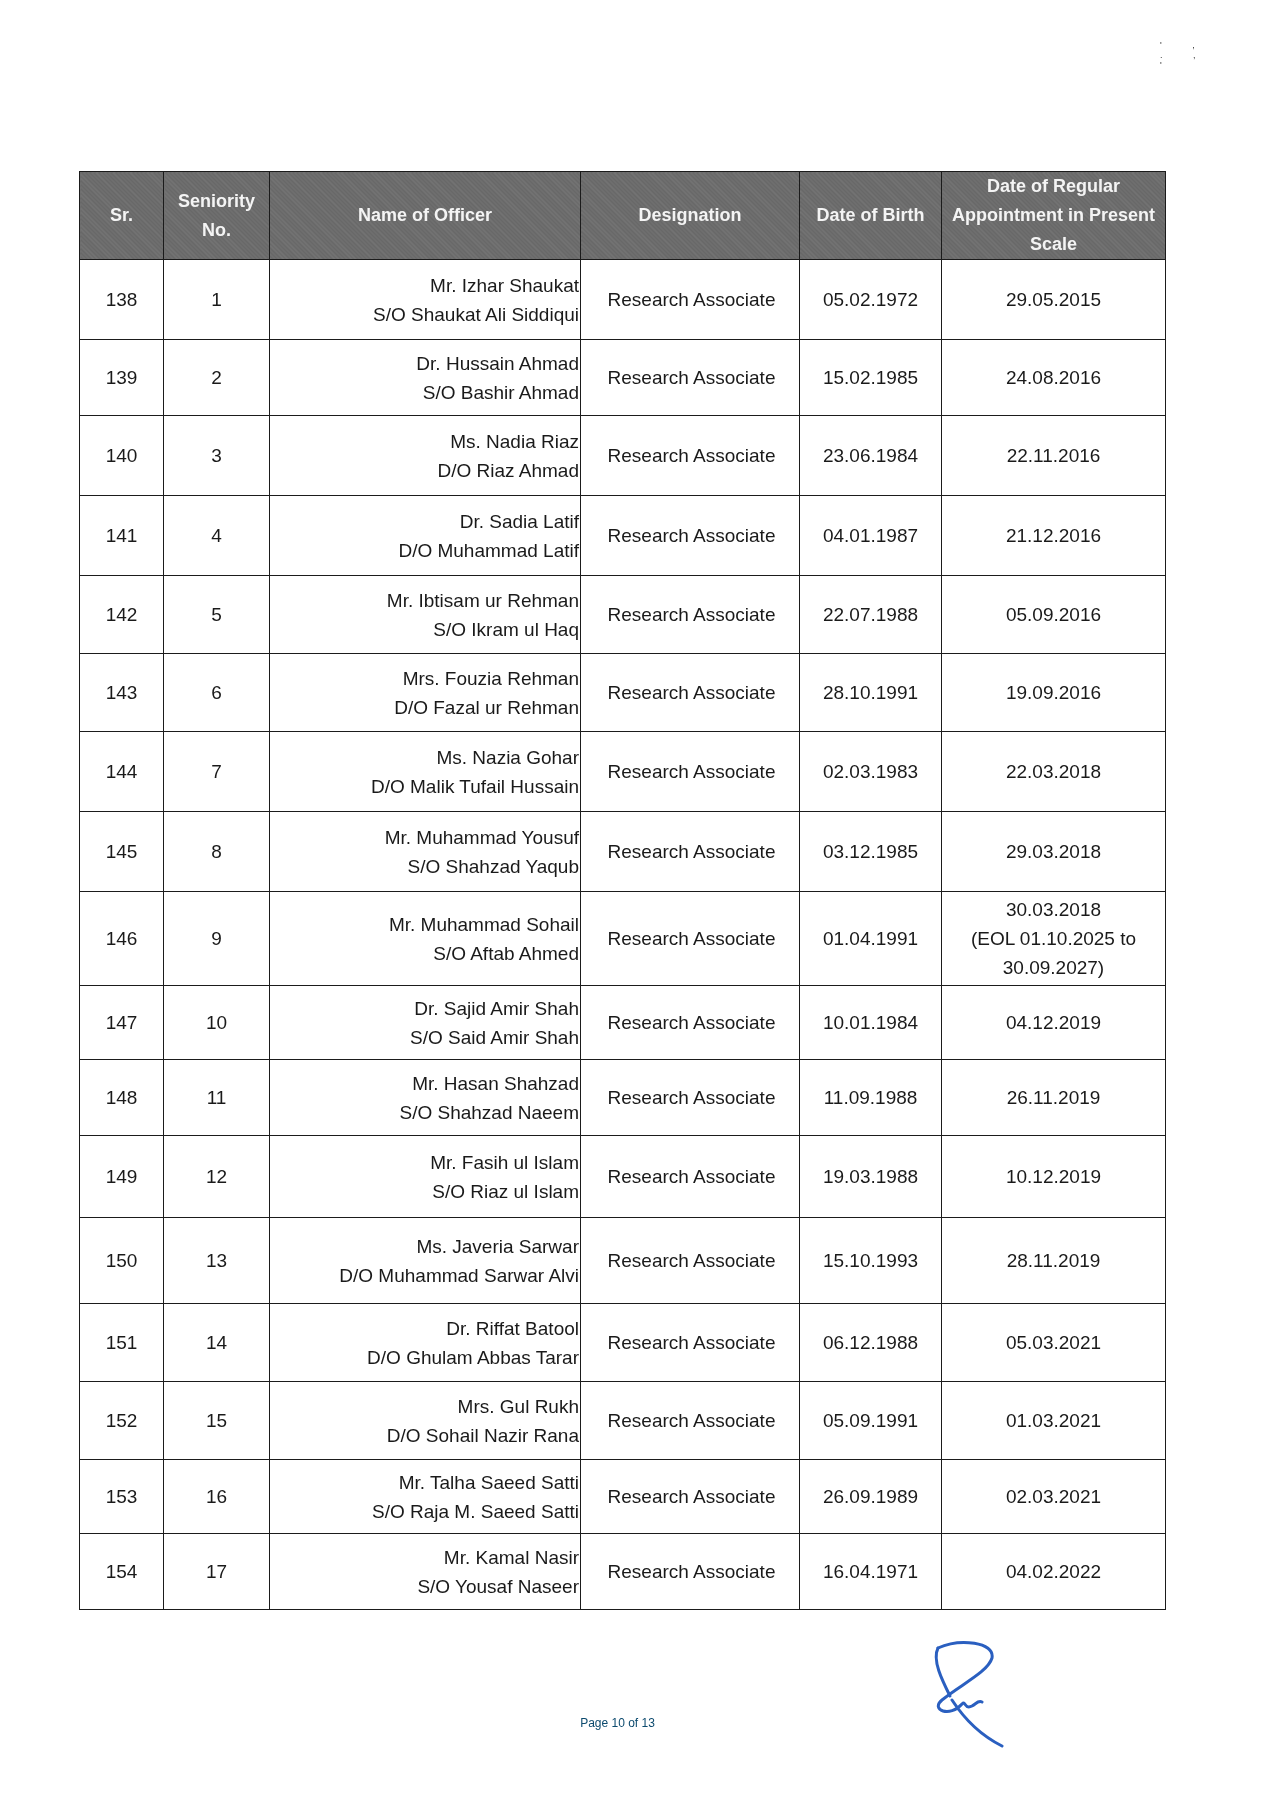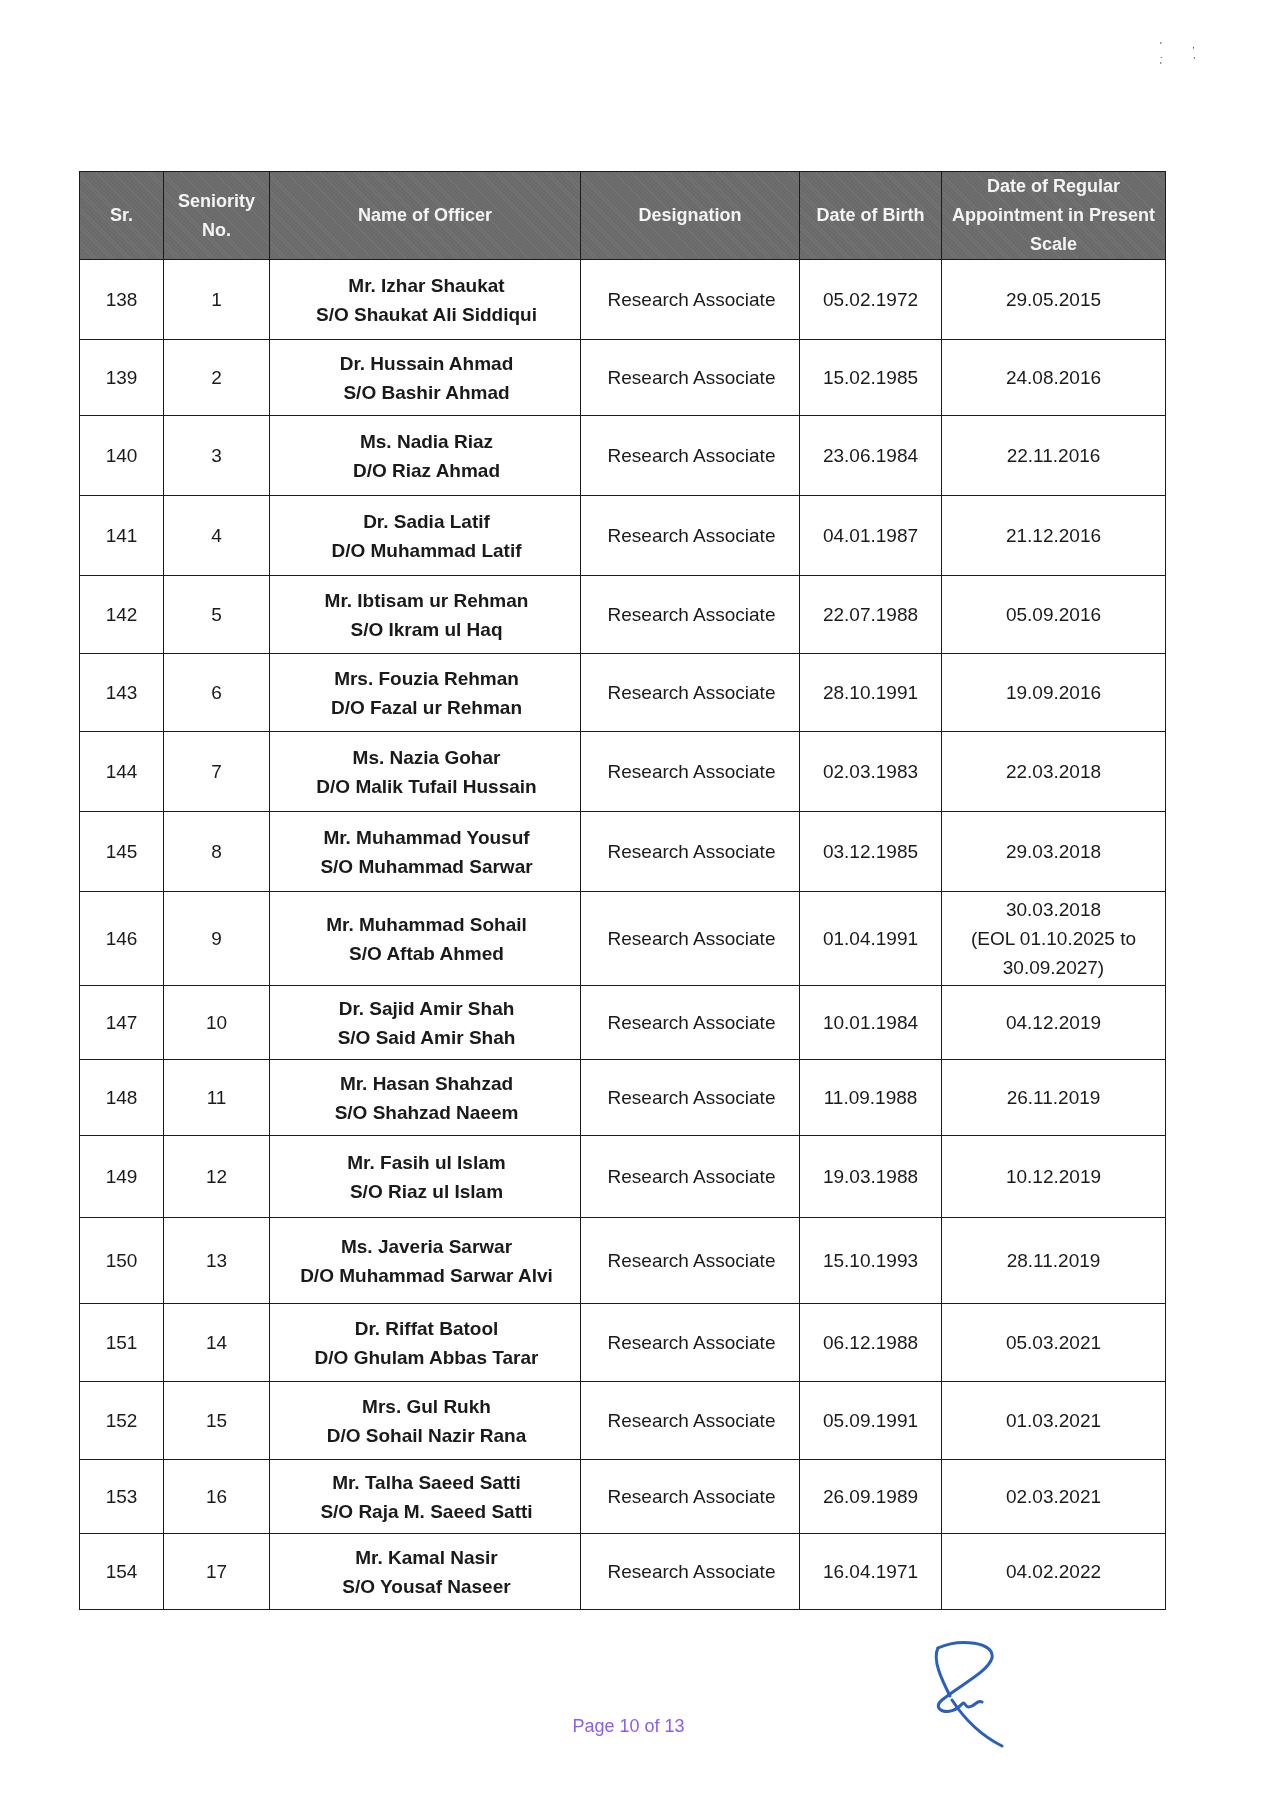--- a/index.html
+++ b/index.html
@@ -66,32 +66,32 @@
       text-align: left;
       vertical-align: middle;
       white-space: nowrap;
     }
     .data-row td {
       background: #ffffff;
       vertical-align: middle;
       line-height: 29px;
     }
     .c-num { text-align: center; }
-    .c-name { text-align: center; padding-left: 4px; font-weight: bold; }
+    .c-name { text-align: right; padding-left: 4px; }
     .c-desig { text-align: center; padding-left: 4px; }
     .c-date { text-align: center; }
     .name-line { display: block; }
     .page-footer {
       position: absolute;
-      left: 11px;
+      left: 0;
       width: 1235px;
       top: 1716px;
       text-align: center;
-      font-size: 18px;
-      color: #8b5cf6;
+      font-size: 12px;
+      color: #0c4a6e;
     }
     .signature {
       position: absolute;
       left: 920px;
       top: 1640px;
       width: 110px;
       height: 110px;
     }
   </style>
 </head>
@@ -209,21 +209,21 @@
           <td class="c-date">02.03.1983</td>
           <td class="c-date">
             <span class="name-line">22.03.2018</span>
           </td>
         </tr>
         <tr class="data-row" style="height: 80px;">
           <td class="c-num">145</td>
           <td class="c-num">8</td>
           <td class="c-name">
             <span class="name-line">Mr. Muhammad Yousuf</span>
-            <span class="name-line">S/O Muhammad Sarwar</span>
+            <span class="name-line">S/O Shahzad Yaqub</span>
           </td>
           <td class="c-desig">Research Associate</td>
           <td class="c-date">03.12.1985</td>
           <td class="c-date">
             <span class="name-line">29.03.2018</span>
           </td>
         </tr>
         <tr class="data-row" style="height: 94px;">
           <td class="c-num">146</td>
           <td class="c-num">9</td>

